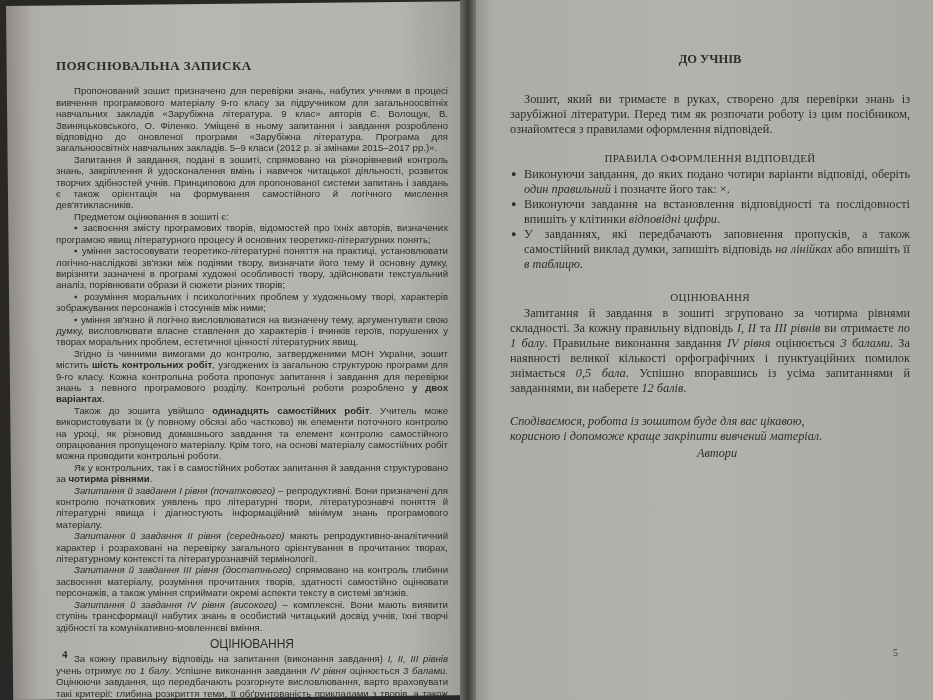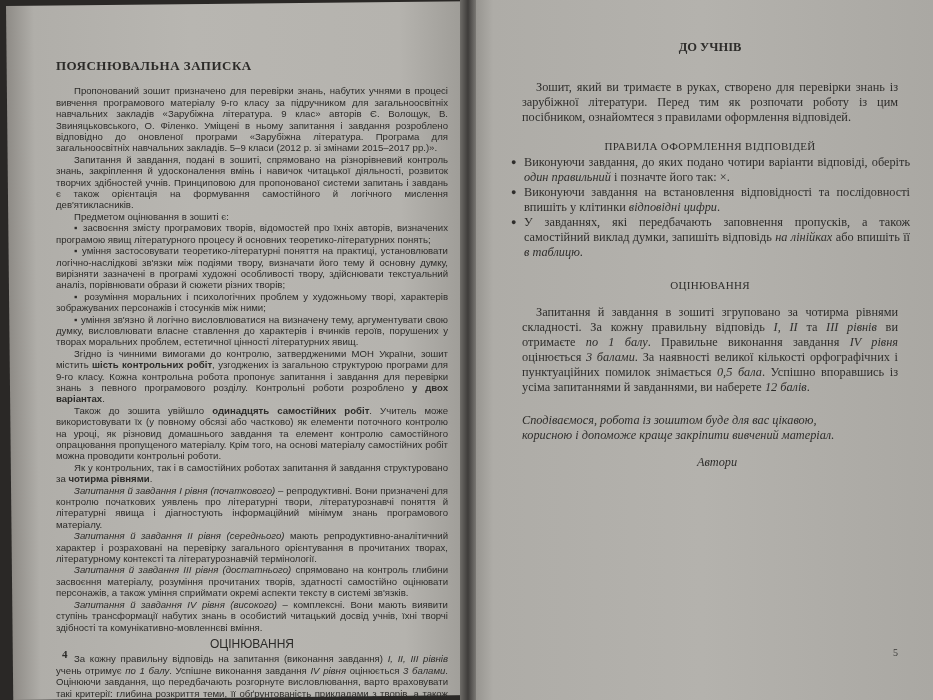--- a/index.html
+++ b/index.html
@@ -11,23 +11,23 @@
   .lcontent{position:absolute;left:56px;top:48px;width:392px;color:#2c2b29;font-size:9.6px;line-height:11.4px;text-align:justify;}
   .lcontent h1{font-family:"Liberation Serif",serif;font-weight:bold;font-size:13px;text-align:left;margin:12px 0 14px 0;letter-spacing:0.5px;}
   .lcontent p{margin:0;text-indent:18px;}
   .lcontent .b{font-weight:bold;}
   .lcontent .i{font-style:italic;}
   .lcontent ul{margin:0;padding:0;list-style:none;}
   .lcontent li{text-indent:18px;}
   .lcontent li:before{content:"\25AA  ";}
   .lcontent h2{font-weight:normal;font-size:12px;text-align:center;margin:6px 0 3px 0;}
   .pnum-l{position:absolute;left:62px;top:648px;font-family:"Liberation Serif",serif;font-weight:bold;font-size:11px;color:#2c2b29;}
-  .rcontent{position:absolute;left:510px;top:40px;width:400px;color:#2e2d2b;font-family:"Liberation Serif",serif;font-size:12.3px;line-height:15px;text-align:justify;}
+  .rcontent{position:absolute;left:510px;top:52px;width:400px;color:#2e2d2b;font-family:"Liberation Serif",serif;font-size:12.3px;line-height:15px;text-align:justify;}
   .rcontent h1{font-weight:bold;font-size:12.5px;text-align:center;margin:0 0 25px 0;}
-  .rcontent p{margin:12px;text-indent:14px;}
+  .rcontent p{margin:0;text-indent:14px;}
   .rcontent h2{font-weight:normal;font-size:11px;text-align:center;margin:14px 0 1px 0;letter-spacing:0.3px;}
   .rcontent ul{margin:0;padding:0 0 0 14px;list-style:none;}
   .rcontent li{position:relative;}
   .rcontent li:before{content:"\25CF";position:absolute;left:-13px;font-size:9px;}
   .rcontent .i{font-style:italic;}
   .rcontent .closing{text-align:left;font-style:italic;margin-top:18px;text-indent:0;}
   .rcontent .authors{text-align:center;font-style:italic;margin-top:2px;}
   .pnum-r{position:absolute;left:893px;top:647px;font-family:"Liberation Serif",serif;font-size:10px;color:#3a3937;}
 </style>
 </head>

